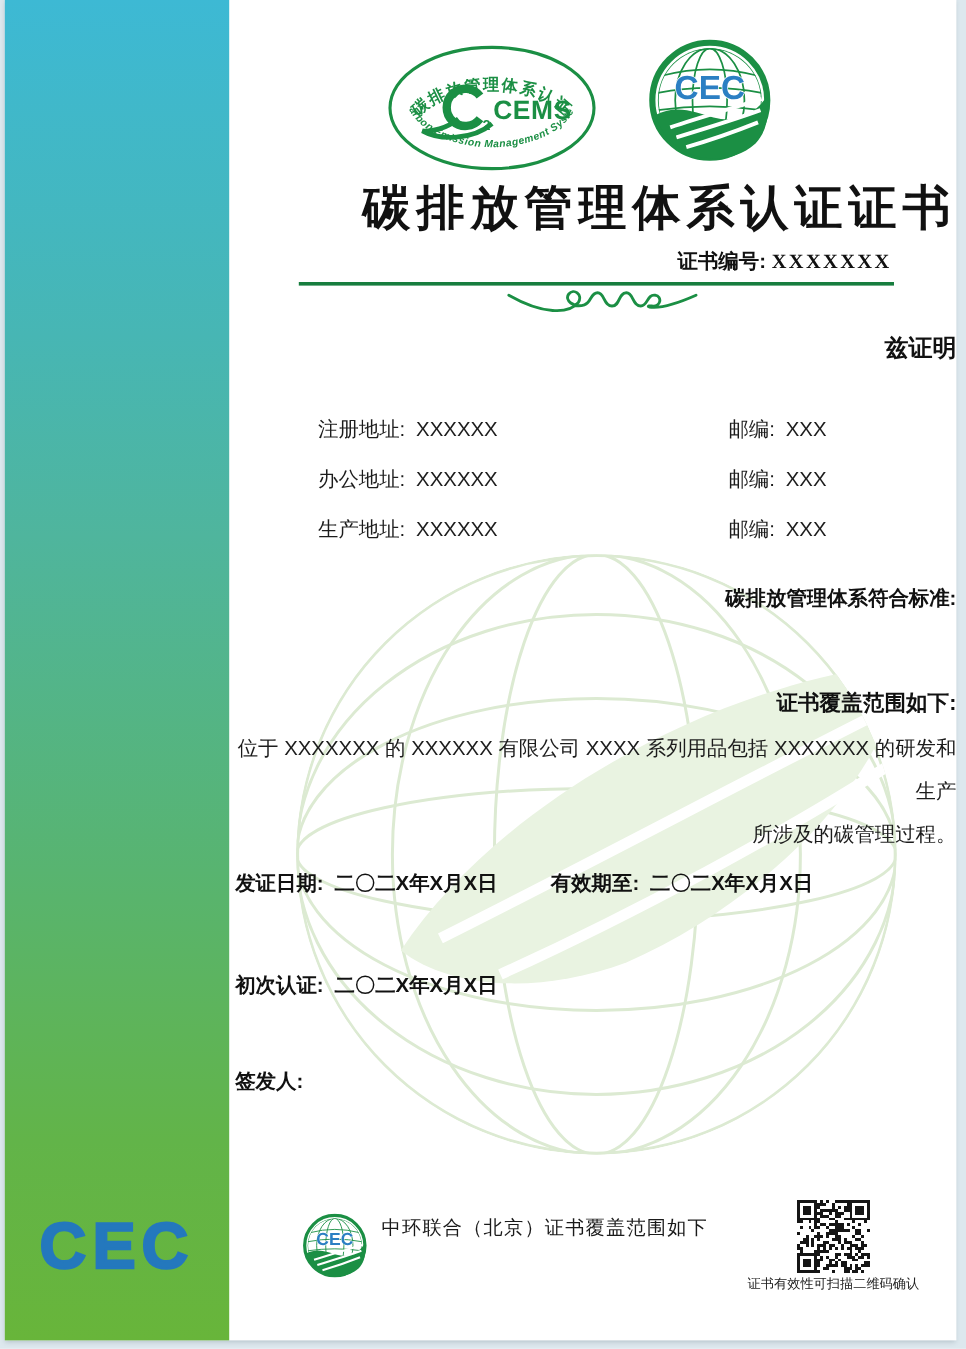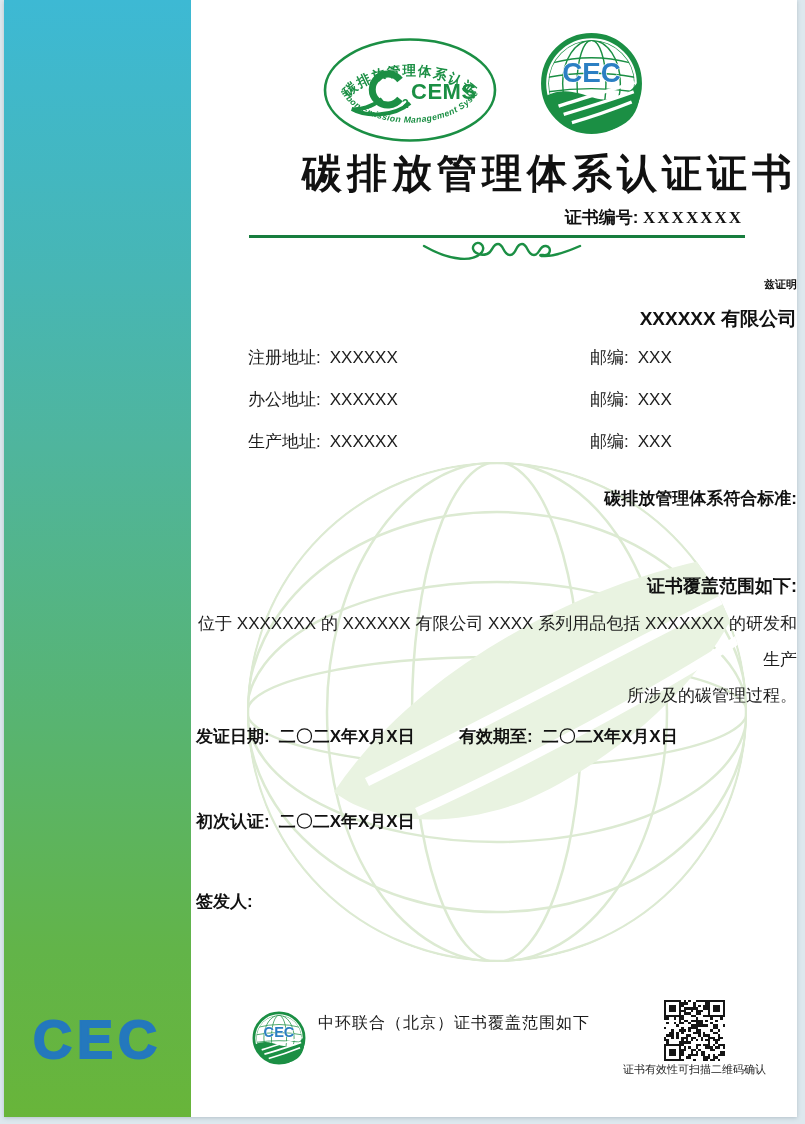--- a/index.html
+++ b/index.html
@@ -24,23 +24,23 @@
   }
   .watermark{position:absolute;left:233px;top:452px;width:520px;height:520px;z-index:0;}
   .content{position:absolute;left:0;top:0;width:100%;height:100%;z-index:1;}
   .abs{position:absolute;}
   .ctr{left:187px;width:606px;text-align:right;}
   .title{top:146px;font-size:40px;font-weight:700;color:#111;letter-spacing:5px;}
   .certno{top:206px;right:54px;font-size:17px;font-weight:700;color:#111;}
   .certno .serif{font-family:"Liberation Serif",serif;letter-spacing:2px;}
   .rule{left:245px;top:235px;width:496px;height:2.5px;background:#177d3e;}
   .flourish{left:418px;top:236px;width:160px;height:30px;}
-  .intro{top:277px;font-size:11px;font-weight:700;color:#111;}
+  .intro{top:277px;font-size:20px;font-weight:700;color:#111;}
   .company{top:306px;font-size:19px;font-weight:700;color:#111;}
-  .addr-row{left:244px;width:520px;font-size:17px;color:#1c1c1c;}
+  .addr-row{left:261px;width:520px;font-size:17px;color:#1c1c1c;}
   .addr-row .postal{position:absolute;left:342px;top:0;}
   .lbl{margin-right:9px;}
   .sec-head{font-size:17px;font-weight:700;color:#111;}
   .standard{top:510px;font-size:22px;font-weight:700;color:#111;}
   .scope-head{top:574px;font-size:18px;font-weight:700;color:#111;}
   .scope{top:606px;font-size:17px;line-height:36px;color:#1c1c1c;}
   .dateline{font-size:17px;font-weight:700;color:#111;}
   .footer-org{left:314px;top:1013px;font-family:"Liberation Serif",serif;font-size:16px;color:#1a1a1a;letter-spacing:1px;}
   .footer-addr{left:314px;top:1046px;font-family:"Liberation Serif",serif;font-size:15px;color:#1a1a1a;}
   .footer-logo{left:248px;top:1011px;width:54px;height:54px;}
@@ -137,21 +137,20 @@
       <span>证书编号:</span>
       <span class="serif">XXXXXXX</span>
     </div>
 
     <div class="abs rule"></div>
     <svg class="abs flourish" viewBox="0 0 160 30">
       <path d="M2,10 C30,26 52,26 60,16 C64,9 56,4 52,9 C48,14 56,21 65,18 C71,16 70,8 76,8 C82,8 81,19 88,19 C95,19 93,8 100,8 C106,8 105,19 112,19 C118,19 117,9 124,10 C130,11 129,20 121,19 C113,18 122,26 158,10" fill="none" stroke="#1b8f44" stroke-width="2.4" stroke-linecap="round"></path>
     </svg>
 
     <div class="abs ctr intro">兹证明</div>
-    <div class="abs ctr company">XXXXXX 有限公司</div>
 
     <div class="abs addr-row" style="top:346px">
       <span class="lbl">注册地址:</span><span>XXXXXX</span>
       <span class="postal"><span class="lbl">邮编:</span><span>XXX</span></span>
     </div>
     <div class="abs addr-row" style="top:388px">
       <span class="lbl">办公地址:</span><span>XXXXXX</span>
       <span class="postal"><span class="lbl">邮编:</span><span>XXX</span></span>
     </div>
     <div class="abs addr-row" style="top:430px">

